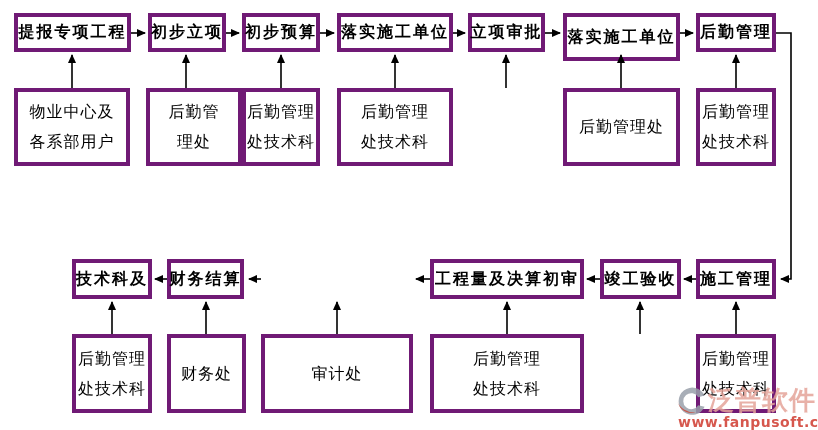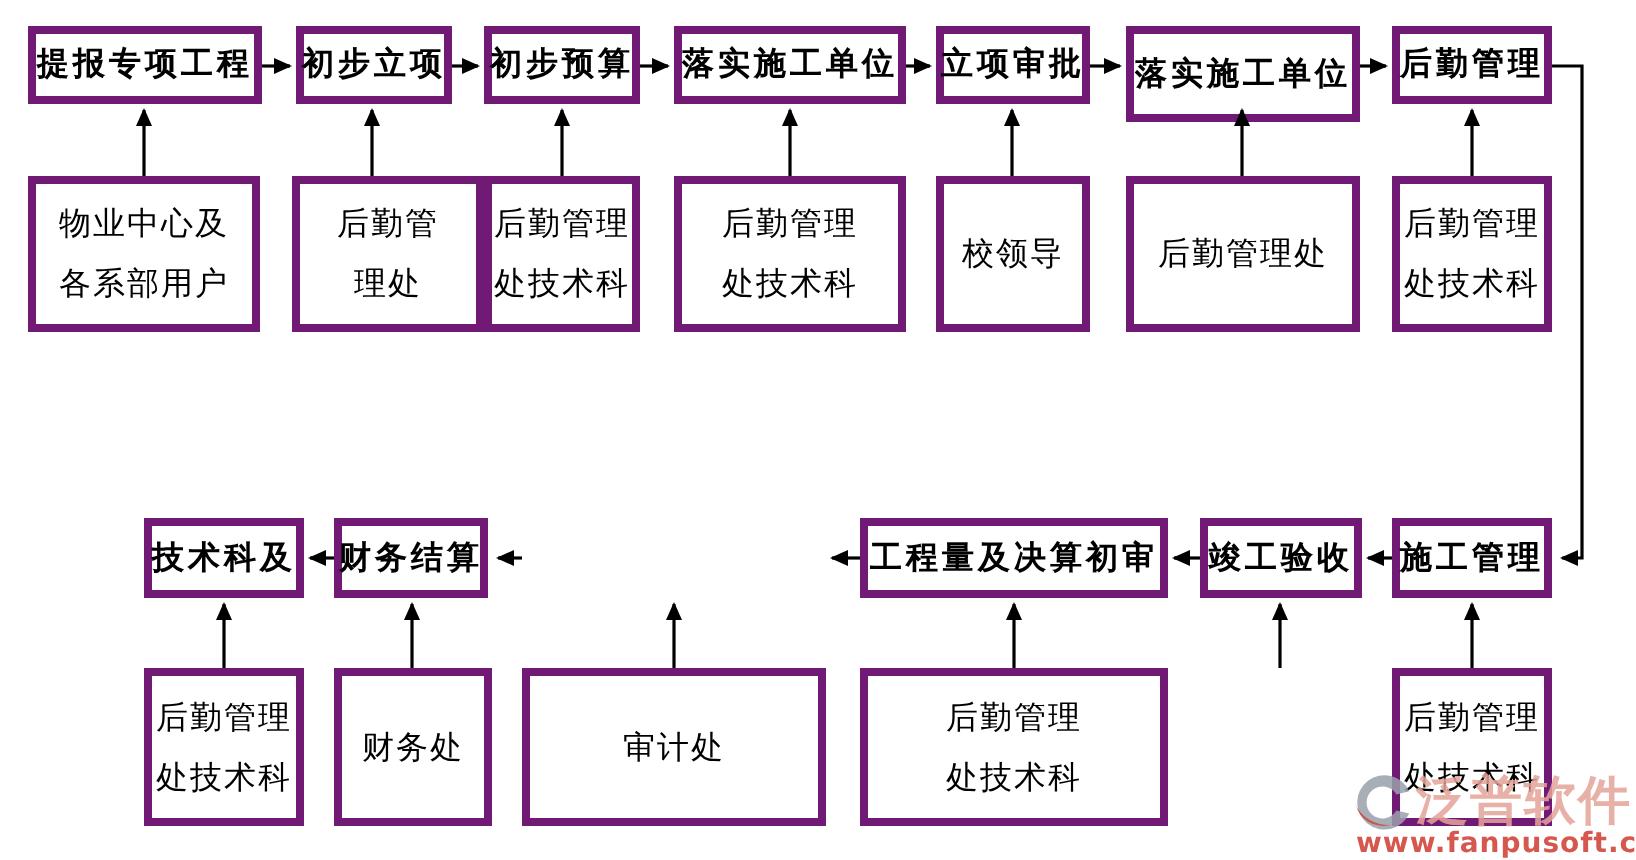--- a/index.html
+++ b/index.html
@@ -83,21 +83,20 @@
   <div class="box flow" style="left:696px;top:13px;width:80px;height:39px">后勤管理</div>
 
   <div class="box dept" style="left:14px;top:88px;width:116px;height:78px">物业中心及
 各系部用户</div>
   <div class="box dept" style="left:146px;top:88px;width:96px;height:78px">后勤管
 理处</div>
   <div class="box dept" style="left:242px;top:88px;width:78px;height:78px">后勤管理
 处技术科</div>
   <div class="box dept" style="left:337px;top:88px;width:116px;height:78px">后勤管理
 处技术科</div>
-  <div class="box dept" style="left:468px;top:88px;width:77px;height:78px">校领导</div>
   <div class="box dept" style="left:563px;top:88px;width:117px;height:78px">后勤管理处</div>
   <div class="box dept" style="left:696px;top:88px;width:80px;height:78px">后勤管理
 处技术科</div>
 
   <div class="box flow" style="left:72px;top:259px;width:80px;height:40px">技术科及</div>
   <div class="box flow" style="left:167px;top:259px;width:77px;height:40px">财务结算</div>
   <div class="box flow" style="left:430px;top:259px;width:154px;height:40px">工程量及决算初审</div>
   <div class="box flow" style="left:600px;top:259px;width:81px;height:40px">竣工验收</div>
   <div class="box flow" style="left:696px;top:259px;width:80px;height:40px">施工管理</div>
 

